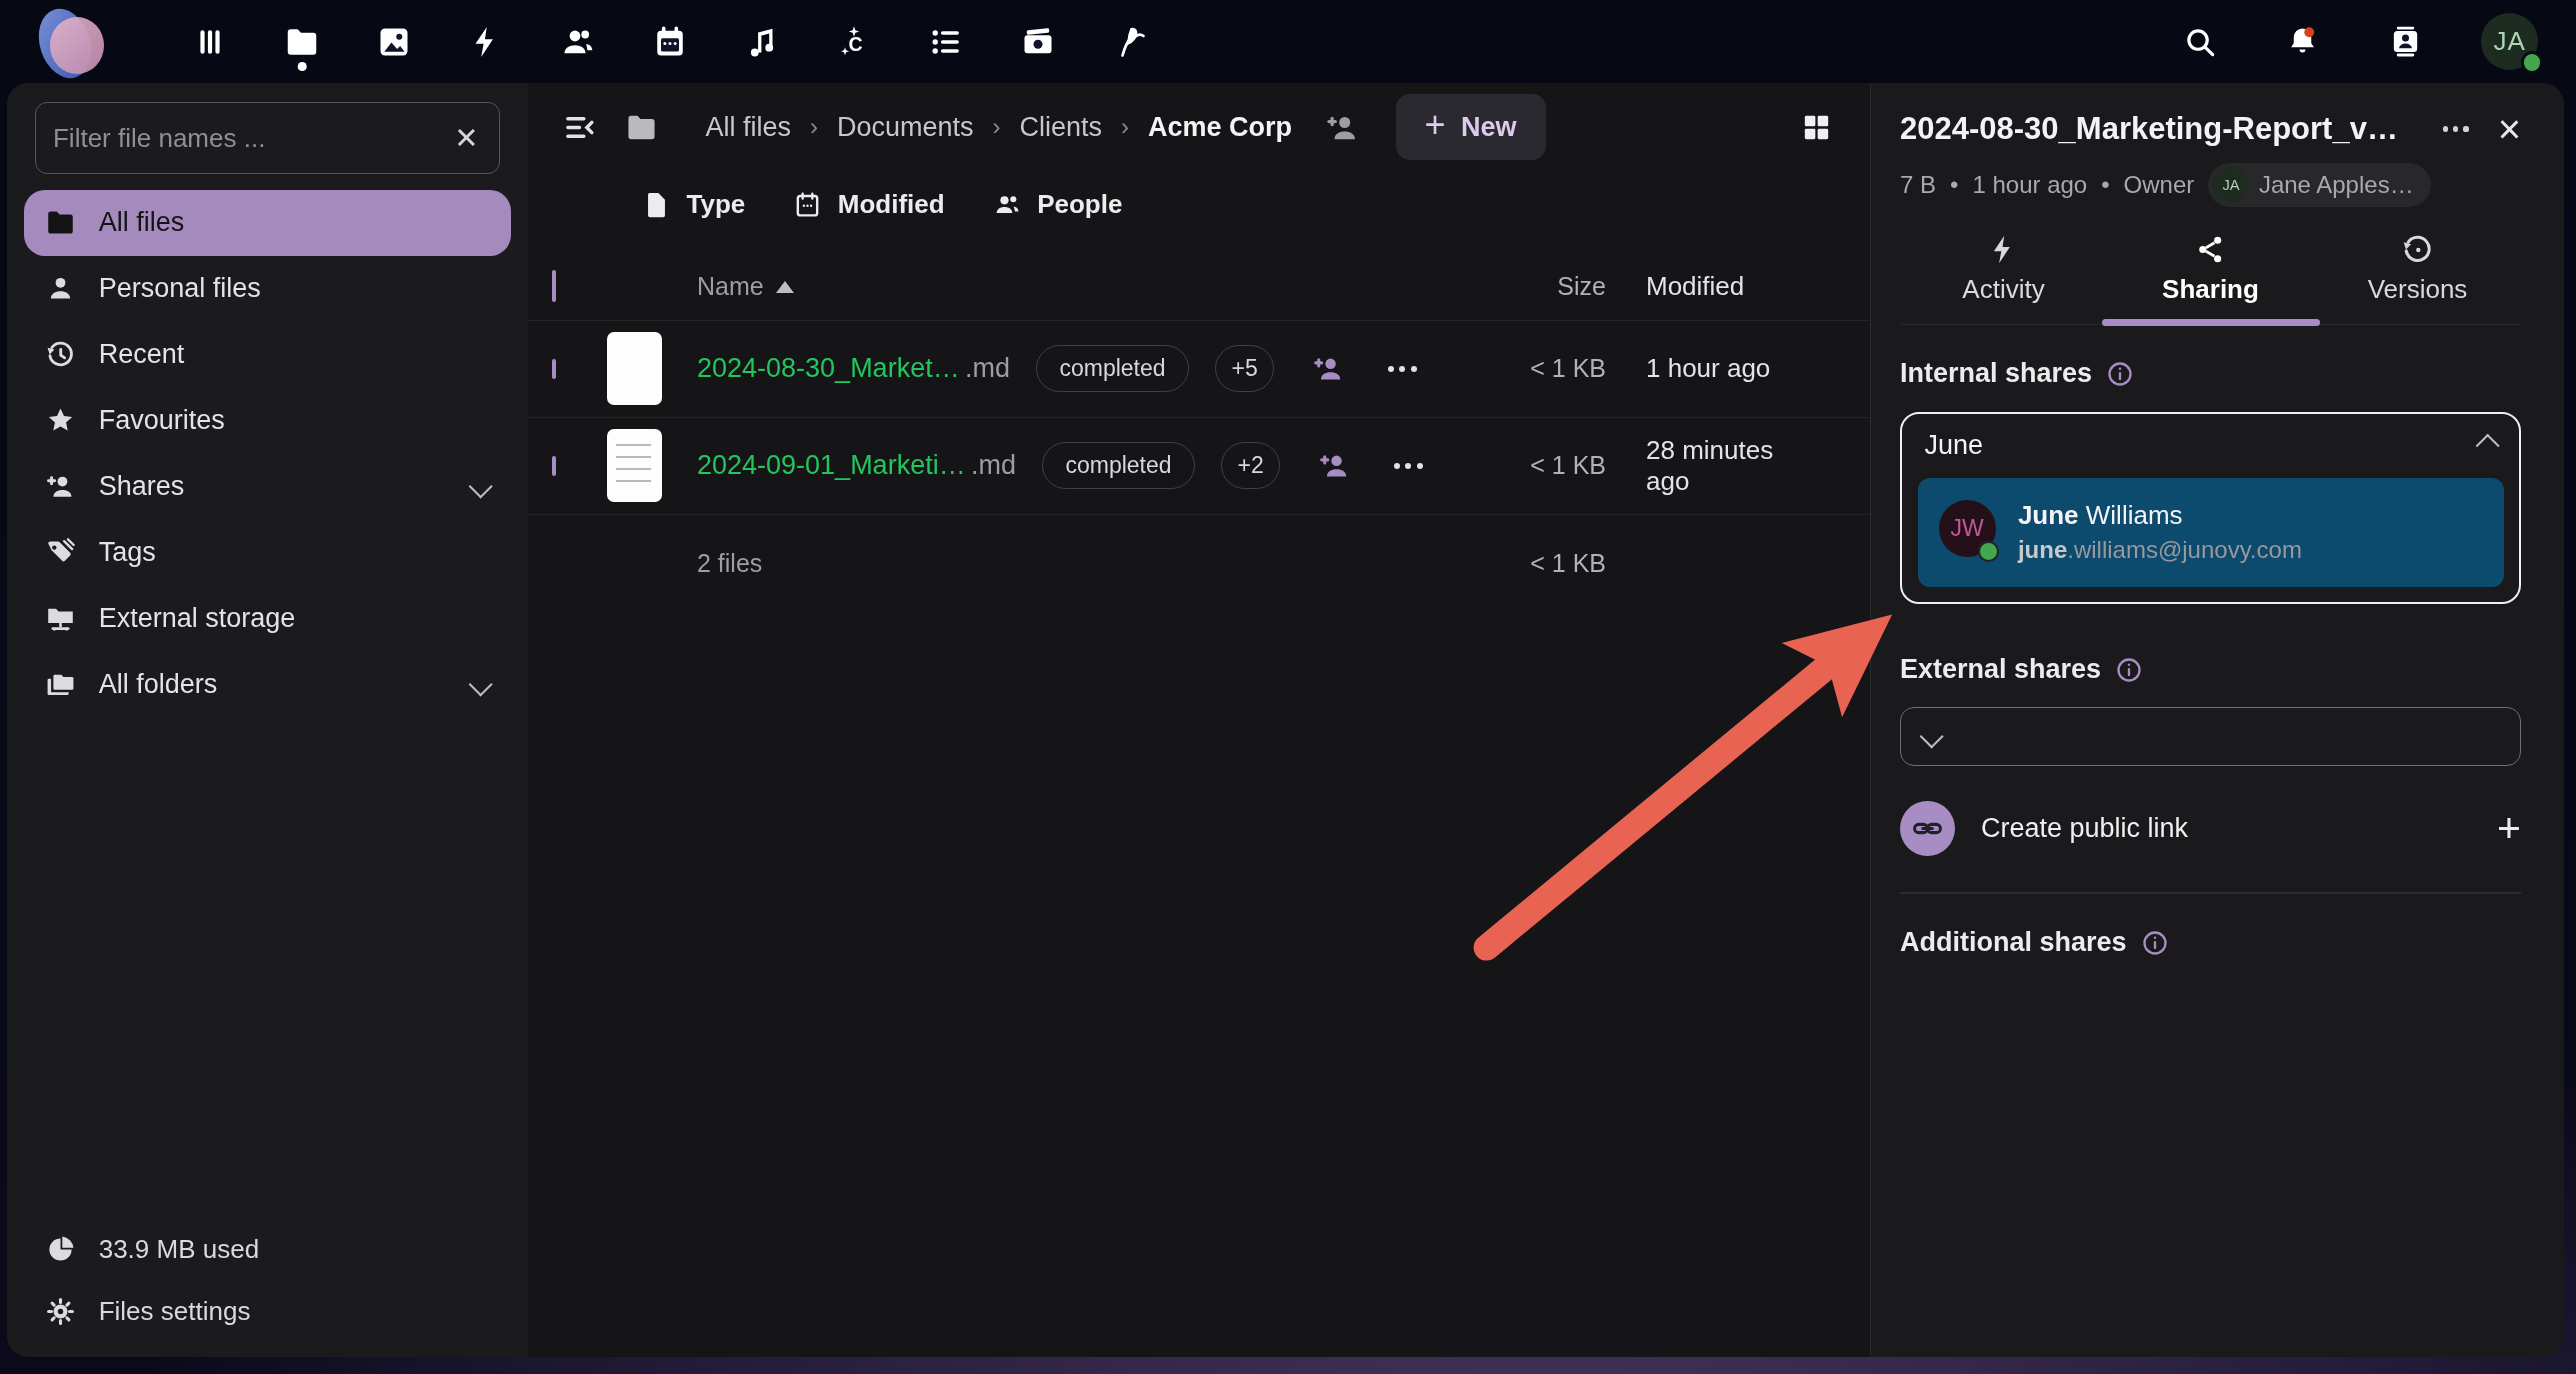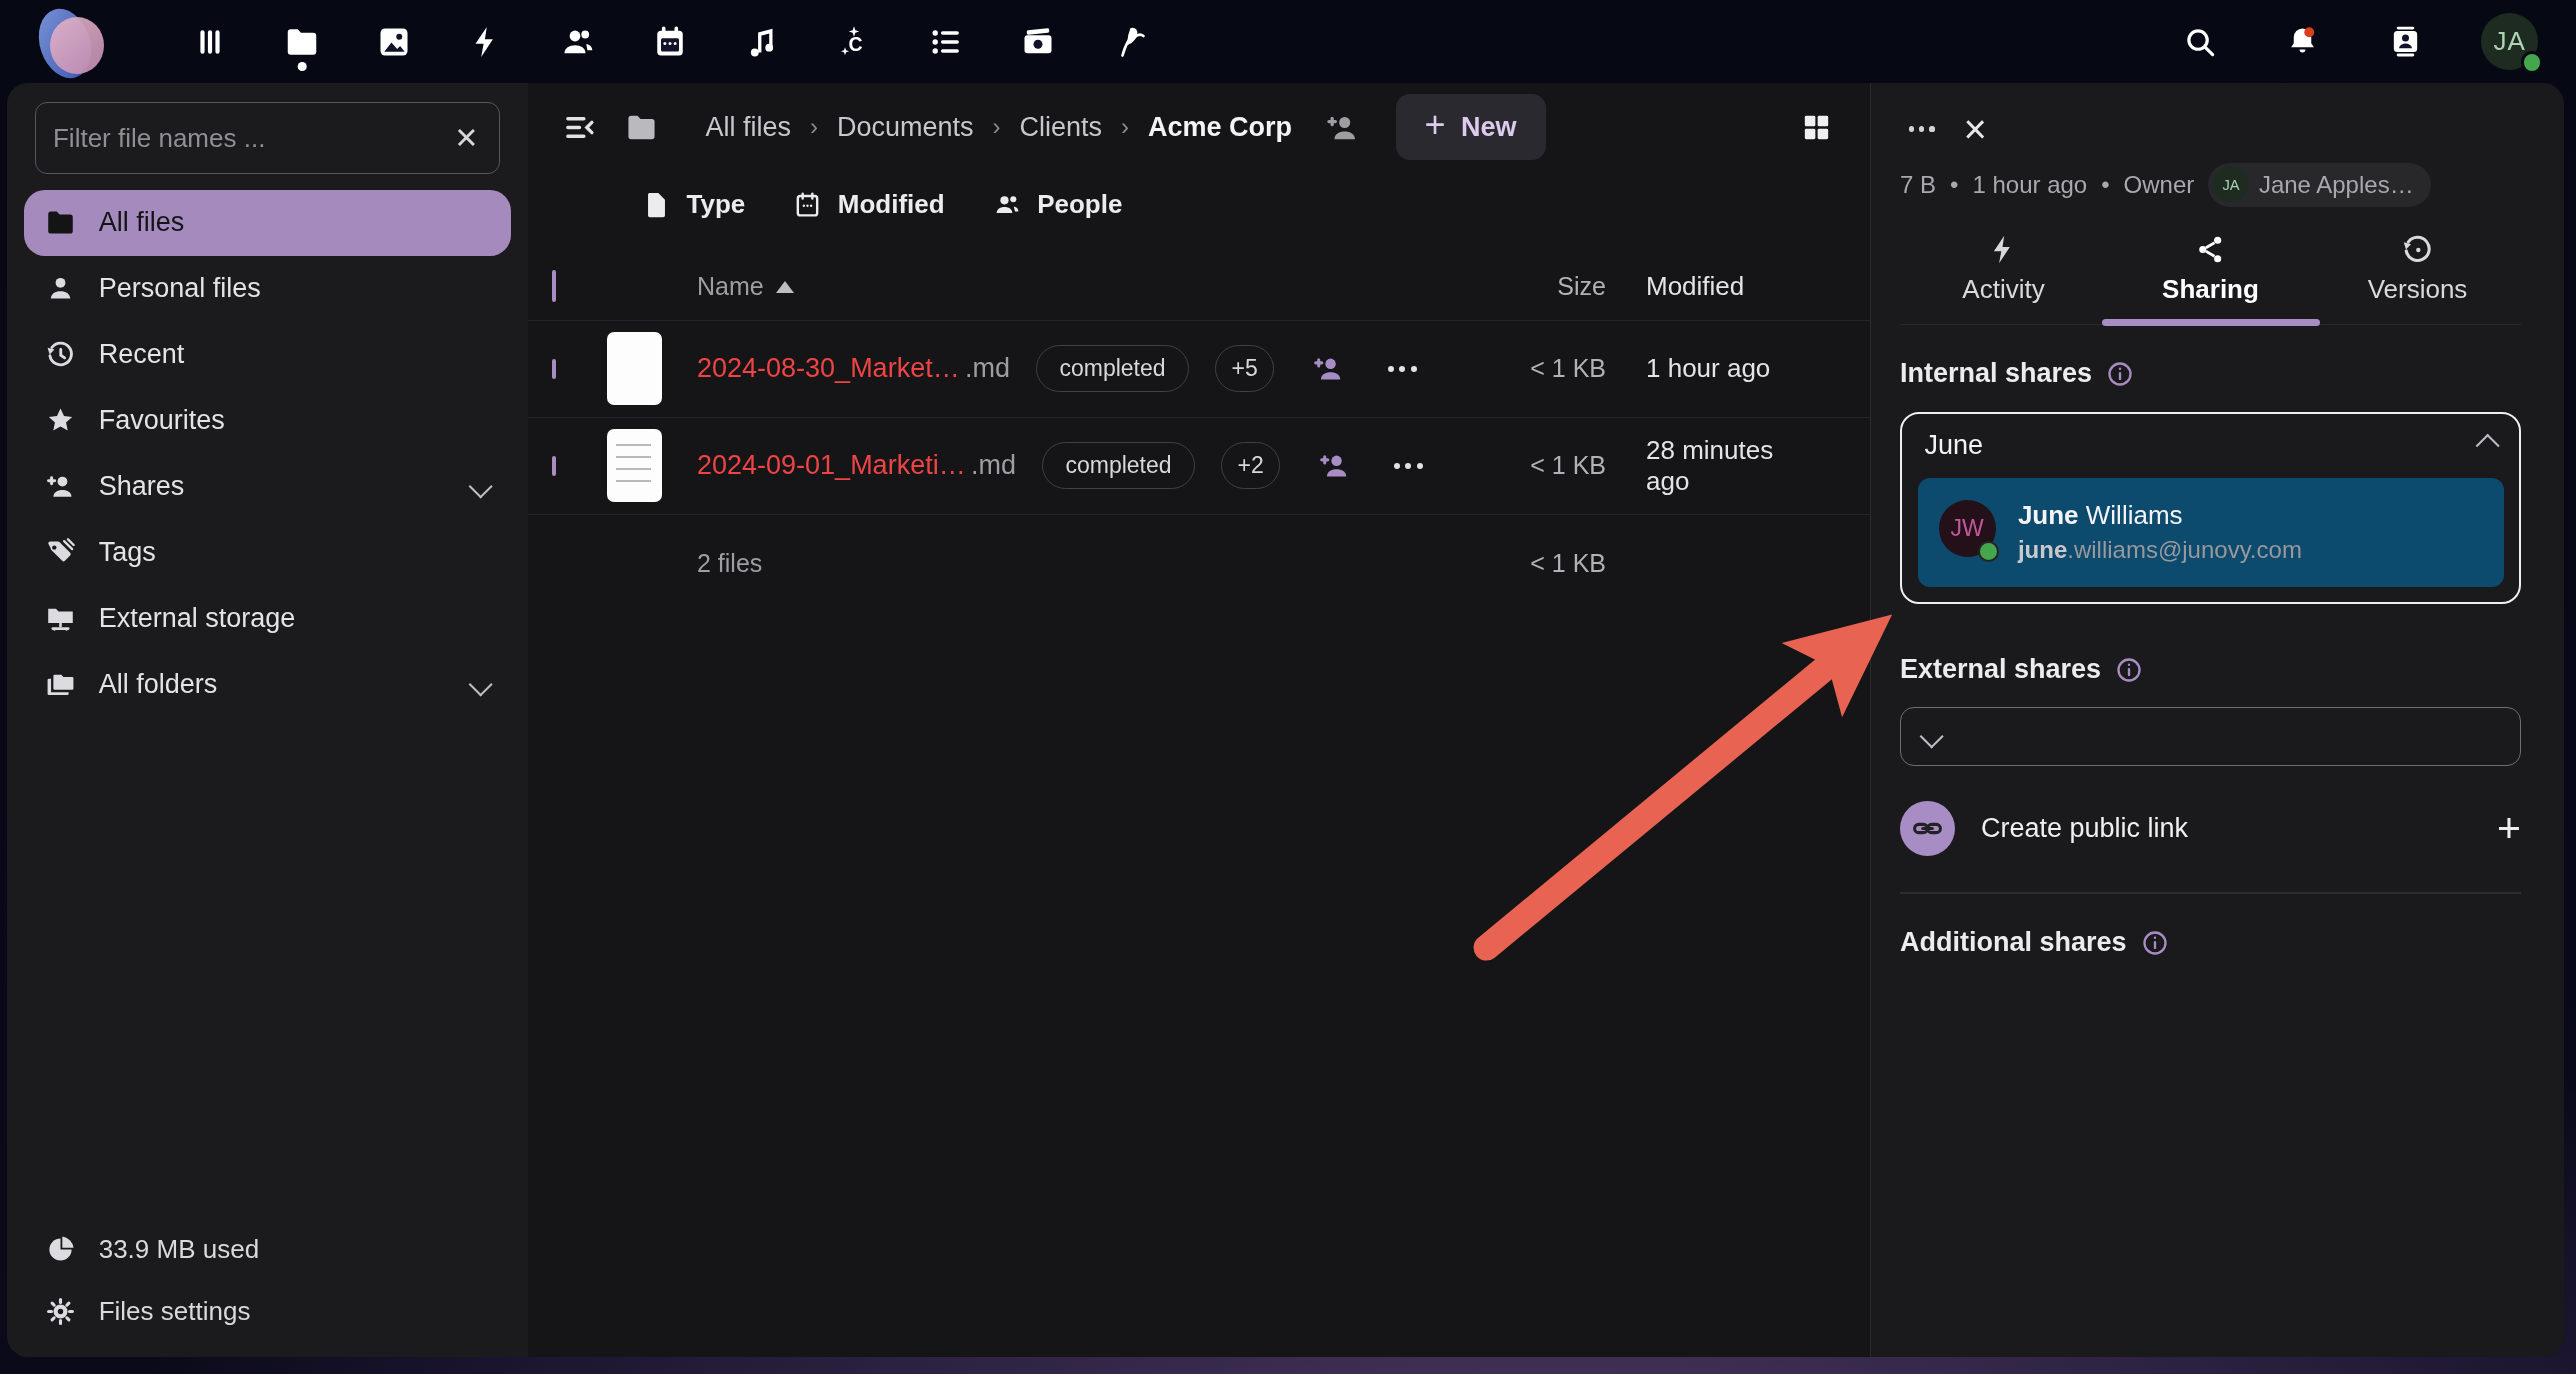--- a/index.html
+++ b/index.html
@@ -79,21 +79,21 @@
   .name-h { display:flex; align-items:center; gap:12px; }
   .sort-tri { width:0; height:0; border-left:9.5px solid transparent; border-right:9.5px solid transparent;
     border-bottom:12px solid #bdbdc2; display:inline-block; }
   .col-size { text-align:right; color:#b2b2b6; font-size:25px; }
   .col-mod { padding-left:40px; color:#e4e4e7; font-size:26px; }
   .thumb { width:55px; height:73px; background:#fdfdfd; border-radius:7px; }
   .thumb.textdoc { background:
       repeating-linear-gradient(180deg, transparent 0 5.2px, #b9b9bd 5.2px 7px, transparent 7px 12px) 8.6px 10.4px / 35px 50px no-repeat,
       #fdfdfd; }
   .fname-cell { display:flex; align-items:center; gap:14px; min-width:0; }
-  .fname { color:#ef4444; font-size:27px; white-space:nowrap; }
+  .fname { color:#22c55e; font-size:27px; white-space:nowrap; }
   .fext { color:#9d9da2; font-size:27px; margin-left:-8.6px; }
   .tagchip { border:1.7px solid #414145; border-radius:862px; padding:8.6px 22.4px; color:#d8d8db; font-size:23px; margin-left:12px; white-space:nowrap; }
   .tagchip.more { padding:8.6px 15.5px; }
   .rowshare { margin-left:24px; display:flex; align-items:center; cursor:pointer; }
   .rowshare svg { width:33px; height:33px; }
   .dots { display:flex; gap:5.2px; margin-left:29px; cursor:pointer; }
   .dots i { width:6px; height:6px; border-radius:50%; background:#e3e3e6; }
   
   .details { width:694px; flex:0 0 auto; background:#1a1a1d; border-left:1.7px solid #2b2b2e; padding:26px 43px 0 29px; }
   .d-head { display:flex; align-items:center; }
@@ -543,20 +543,21 @@
           <div></div>
         <div>2 files</div>
         <div class="col-size">&lt; 1 KB</div>
         <div></div>
       </div>
     </div>
   </div>
 
   <div class="details">
     <div class="d-head">
+      <div class="d-title">2024-08-30_Marketing-Report_v…</div>
       <span class="dots">
           <i></i>
           <i></i>
           <i></i>
         </span>
       <span class="d-close">×</span>
     </div>
     <div class="d-meta">
       <span>7 B</span>
       <span>•</span>

